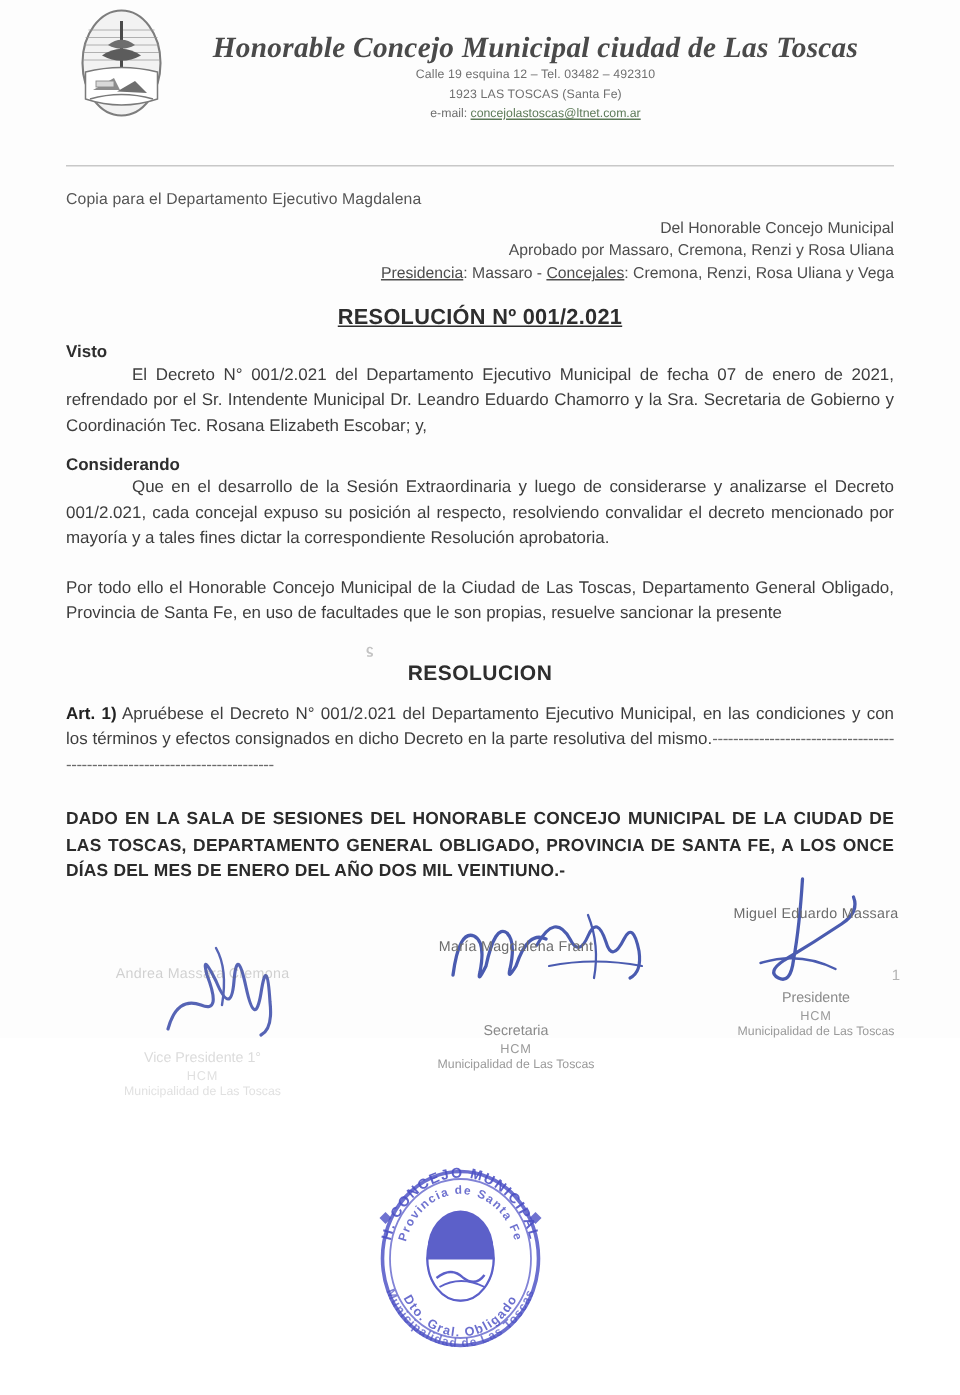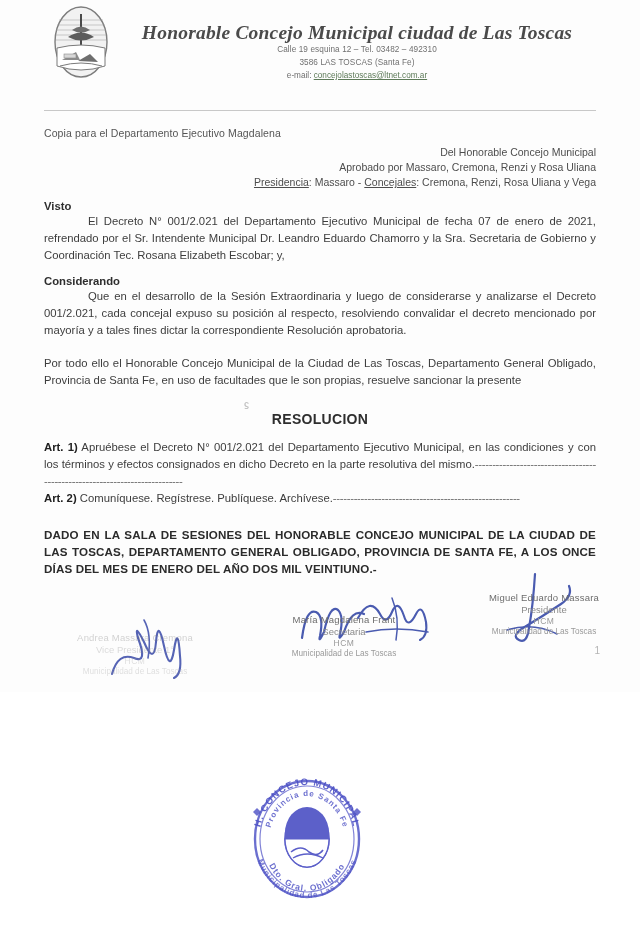--- a/index.html
+++ b/index.html
@@ -172,20 +172,21 @@
   .sig-name {
     font-size: 9.5px;
     color: #6c6c6c;
     letter-spacing: 0.2px;
     line-height: 1.3;
   }
   .sig-role {
     font-size: 9.5px;
     color: #8a8a8a;
     line-height: 1.3;
+    margin-top: 44px;
   }
   .sig-org {
     font-size: 8.5px;
     color: #9a9a9a;
     letter-spacing: 0.5px;
     line-height: 1.3;
   }
   .sig-muni {
     font-size: 8.2px;
     color: #9a9a9a;
@@ -235,58 +236,55 @@
         <path d="M5 44 Q29 38 53 44 L53 62 Q29 70 5 62 Z" fill="#ffffff" stroke="#7a7a7a" stroke-width="1"></path>
         <path d="M10 56 L24 48 L28 56 Z" fill="#8c8c8c"></path>
         <path d="M26 57 L38 50 L46 58 Z" fill="#6f6f6f"></path>
         <rect x="12" y="50" width="12" height="4" fill="#d8d8d8" stroke="#8a8a8a" stroke-width="0.6"></rect>
         <path d="M8 62 Q29 56 50 62" stroke="#7a7a7a" stroke-width="1" fill="none"></path>
       </svg>
     </div>
     <div class="lh-text">
       <div class="lh-title">Honorable Concejo Municipal ciudad de Las Toscas</div>
       <div class="lh-line">Calle 19 esquina 12 – Tel. 03482 – 492310</div>
-      <div class="lh-line">3586 LAS TOSCAS (Santa Fe)</div>
+      <div class="lh-line">1923 LAS TOSCAS (Santa Fe)</div>
       <div class="lh-mail">
         <span>e-mail:</span>
         <span class="mail-link">concejolastoscas@ltnet.com.ar</span>
       </div>
     </div>
   </div>
   <hr class="rule">
 
   <div class="copia">Copia para el Departamento Ejecutivo Magdalena</div>
 
   <div class="approval">
     <div>Del Honorable Concejo Municipal</div>
     <div>Aprobado por Massaro, Cremona, Renzi y Rosa Uliana</div>
     <div><span class="u">Presidencia</span><span>: Massaro - </span><span class="u">Concejales</span><span>: Cremona, Renzi, Rosa Uliana y Vega</span></div>
   </div>
 
+  <div class="res-title">RESOLUCIÓN Nº 001/2.021</div>
 
   <div class="lbl">Visto</div>
   <div class="para ind">El Decreto N° 001/2.021 del Departamento Ejecutivo Municipal de fecha   07 de enero de 2021, refrendado por el Sr. Intendente Municipal Dr. Leandro Eduardo Chamorro y la Sra. Secretaria de Gobierno y Coordinación Tec. Rosana Elizabeth Escobar; y,</div>
 
   <div class="lbl mt10">Considerando</div>
   <div class="para ind">Que en el desarrollo de la Sesión Extraordinaria y luego de considerarse y analizarse el Decreto 001/2.021, cada concejal expuso su posición al respecto, resolviendo convalidar el decreto mencionado por mayoría y a tales fines dictar la correspondiente Resolución aprobatoria.</div>
 
   <div class="para mt14">Por todo ello el Honorable Concejo Municipal de la Ciudad de Las Toscas, Departamento General Obligado, Provincia de Santa Fe, en uso de facultades que le son propias, resuelve sancionar la presente</div>
 
   <div class="resolucion-head">
     <span class="smudge">ϛ</span>
     <span>RESOLUCION</span>
   </div>
 
   <div class="art">
     <b>Art. 1)</b>
     <span>Apruébese el Decreto N° 001/2.021 del Departamento Ejecutivo Municipal, en las condiciones y con los términos y efectos consignados en dicho Decreto en la parte resolutiva del mismo.</span><span class="dashes">---------------------------------------------------------------------------</span>
-  </div>
-  <div class="art art-2">
-    <b>Art. 2)</b>
-    <span>Comuníquese. Regístrese. Publíquese. Archívese.</span><span class="dashes">------------------------------------------------------</span>
   </div>
 
   <div class="dado">DADO EN LA SALA DE SESIONES DEL HONORABLE CONCEJO MUNICIPAL DE LA CIUDAD DE LAS TOSCAS, DEPARTAMENTO GENERAL OBLIGADO, PROVINCIA DE SANTA FE, A LOS ONCE DÍAS DEL MES DE ENERO DEL AÑO DOS MIL VEINTIUNO.-</div>
 
   <div class="sig-area">
 
     <div class="ink" style="left:60px; top:20px;">
       <svg width="110" height="70" viewBox="0 0 110 70">
         <path d="M8 62 Q14 40 30 46 Q44 52 34 26 Q30 10 40 30 Q50 54 52 30 Q54 6 60 34 Q66 62 70 38 Q74 12 76 44 Q78 62 70 66" fill="none" stroke="#5664b5" stroke-width="2.1" stroke-linecap="round"></path>
         <path d="M40 8 Q48 22 44 46" fill="none" stroke="#5664b5" stroke-width="1.6" stroke-linecap="round"></path>

